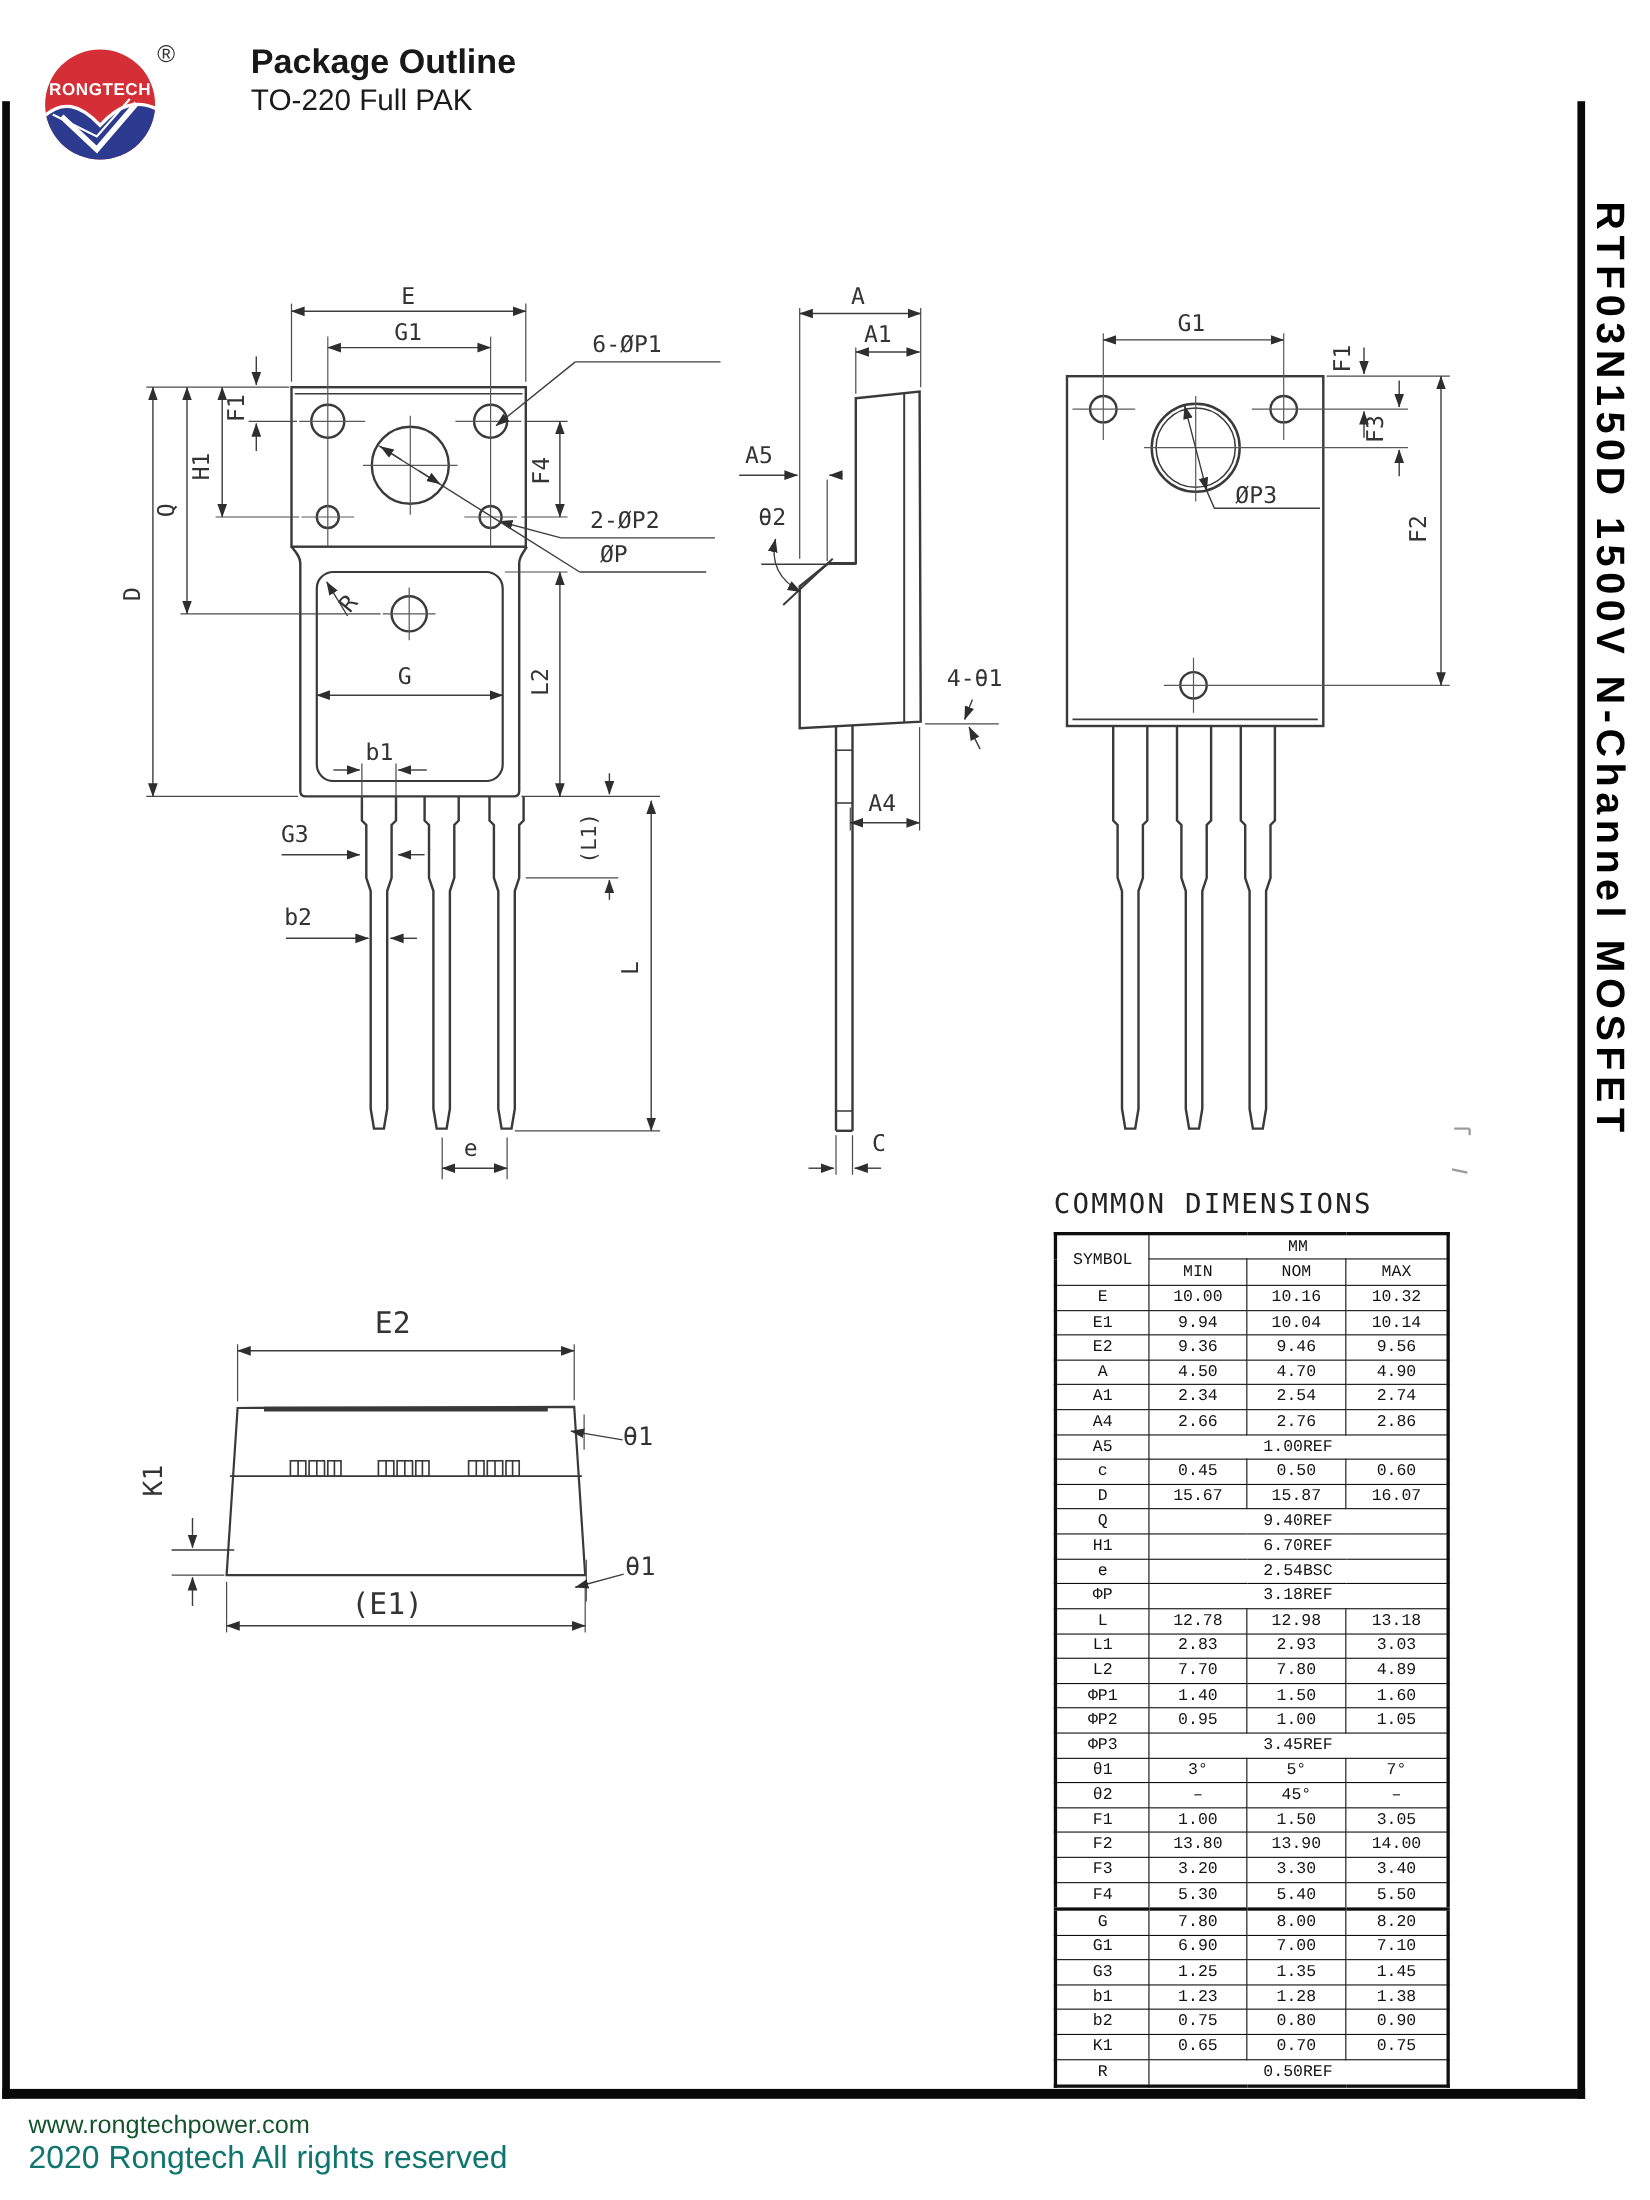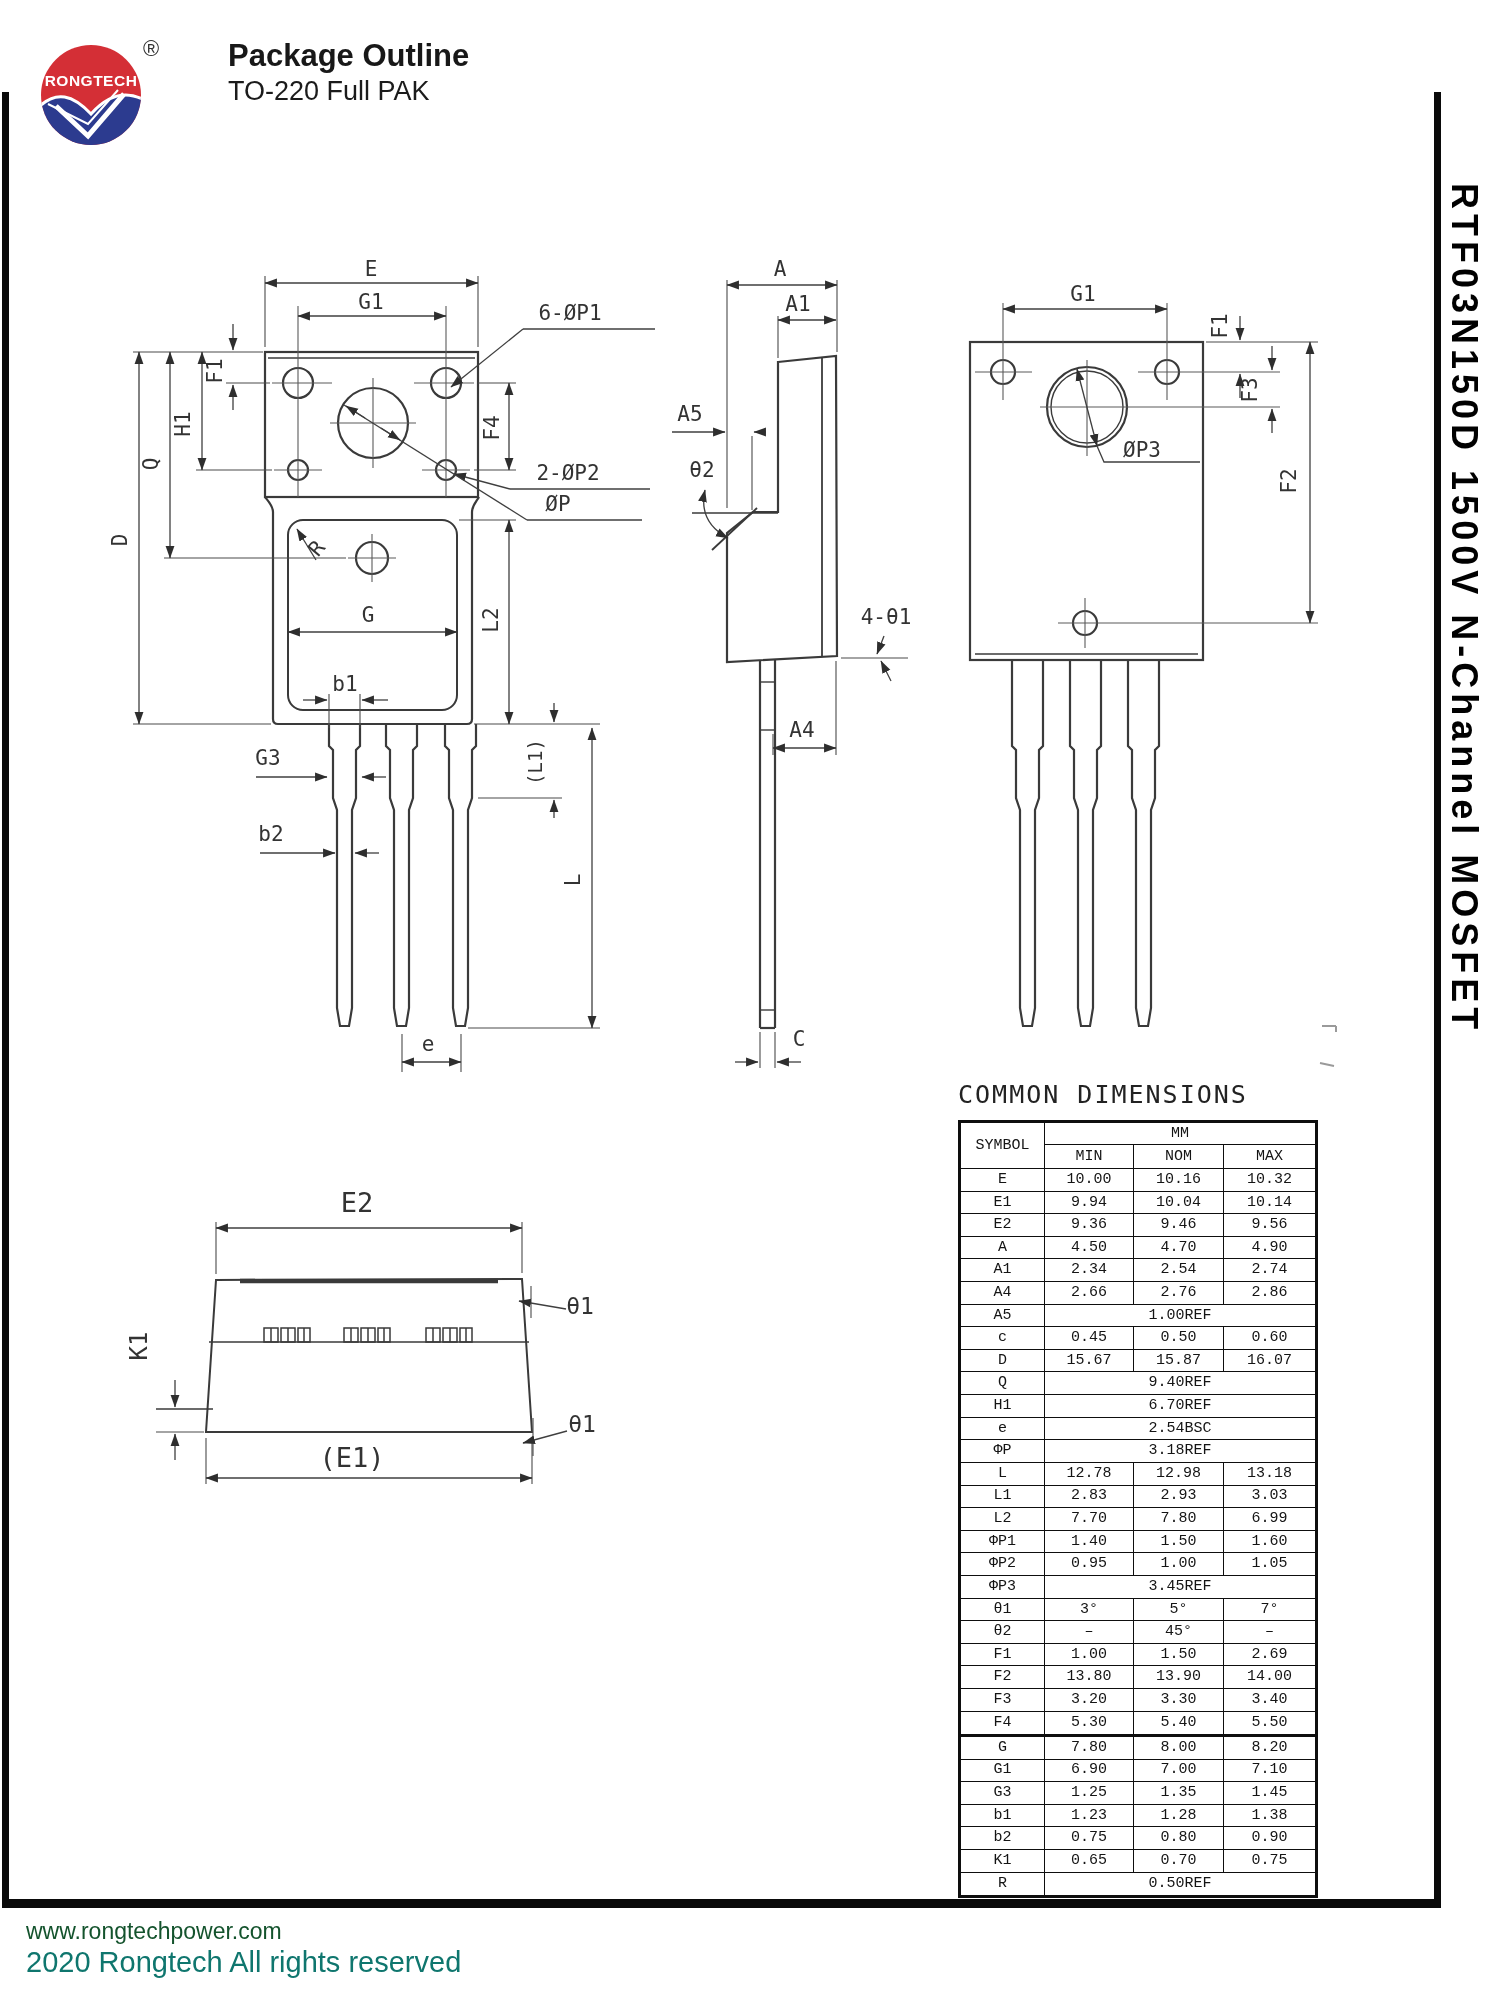--- a/index.html
+++ b/index.html
@@ -417,21 +417,21 @@
         <tr>
           <td>L1</td>
           <td>2.83</td>
           <td>2.93</td>
           <td>3.03</td>
         </tr>
         <tr>
           <td>L2</td>
           <td>7.70</td>
           <td>7.80</td>
-          <td>6.99</td>
+          <td>4.89</td>
         </tr>
         <tr>
           <td>ΦP1</td>
           <td>1.40</td>
           <td>1.50</td>
           <td>1.60</td>
         </tr>
         <tr>
           <td>ΦP2</td>
           <td>0.95</td>
@@ -451,21 +451,21 @@
         <tr>
           <td>θ2</td>
           <td>–</td>
           <td>45°</td>
           <td>–</td>
         </tr>
         <tr>
           <td>F1</td>
           <td>1.00</td>
           <td>1.50</td>
-          <td>2.69</td>
+          <td>3.05</td>
         </tr>
         <tr>
           <td>F2</td>
           <td>13.80</td>
           <td>13.90</td>
           <td>14.00</td>
         </tr>
         <tr>
           <td>F3</td>
           <td>3.20</td>

